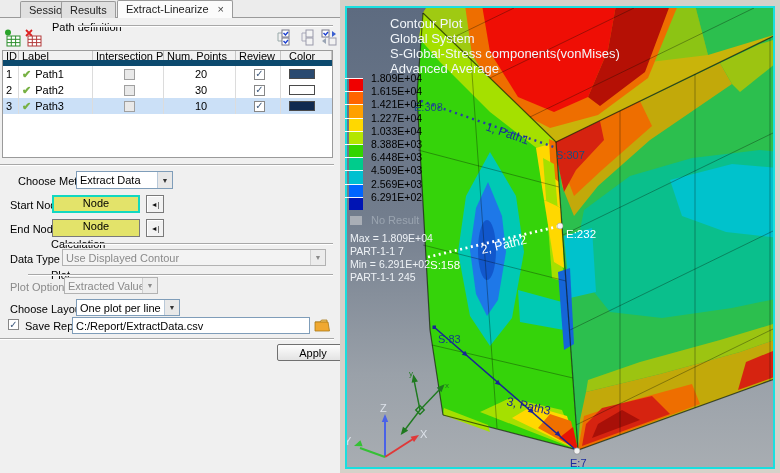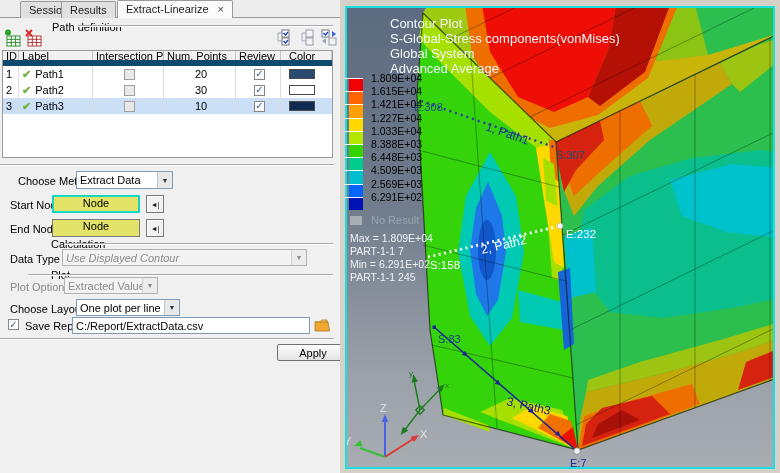--- a/index.html
+++ b/index.html
@@ -223,21 +223,21 @@
 
     <div class="lbl" style="left:10px; top:223px;">End Node</div>
     <div class="nodebtn" style="left:52px; top:219px;">
         <span>Node</span>
       </div>
     <div class="pickbtn" style="left:146px; top:219px;"></div>
 
     <div class="group-label" style="left:3px; top:238px;text-align:right;">Calculation</div>
     <div class="etch" style="left:64px; top:243px; width:269px;"></div>
     <div class="lbl" style="left:10px; top:253px;">Data Type</div>
-    <div class="combo dis" style="left:62px; top:249px; width:245px; height:17px;font-style:italic;">
+    <div class="combo dis" style="left:62px; top:249px; width:264px; height:17px;">
       <span class="txt">Use Displayed Contour</span>
       <span class="arr">▼</span>
     </div>
 
     <div class="group-label" style="left:3px; top:269px;">Plot</div>
     <div class="etch" style="left:28px; top:274px; width:305px;"></div>
 
     <div class="lbl dis" style="left:10px; top:281px;">Plot Options:</div>
     <div class="combo dis" style="left:64px; top:277px; width:94px; height:17px;">
       <span class="txt">Extracted Values</span>
@@ -386,22 +386,22 @@
           <path d="M45,457 L20,448" stroke="#35c035" stroke-width="2" fill="none"></path>
           <polygon points="-3.2,8 0,0 3.2,8" transform="translate(14,446) rotate(-110)" fill="#35c035"></polygon>
           <text x="40" y="412" font-size="11" fill="#dde2ea">Z</text>
           <text x="80" y="438" font-size="11" fill="#dde2ea">X</text>
           <text x="4" y="445" font-size="11" fill="#dde2ea">Y</text>
         </g>
       </svg>
 
       <div id="legend">
         <div class="lg-line">Contour Plot</div>
+        <div class="lg-line">Global System</div>
         <div class="lg-line">S-Global-Stress components(vonMises)</div>
-        <div class="lg-line">Global System</div>
         <div class="lg-line">Advanced Average</div>
       </div>
 
       <div id="colorbar">
         <div class="lg-row">
             <div class="lg-swatch" style="background: rgb(240, 0, 0);"></div>
             <span class="lg-val">1.809E+04</span>
           </div>
         <div class="lg-row">
             <div class="lg-swatch" style="background: rgb(255, 100, 0);"></div>

